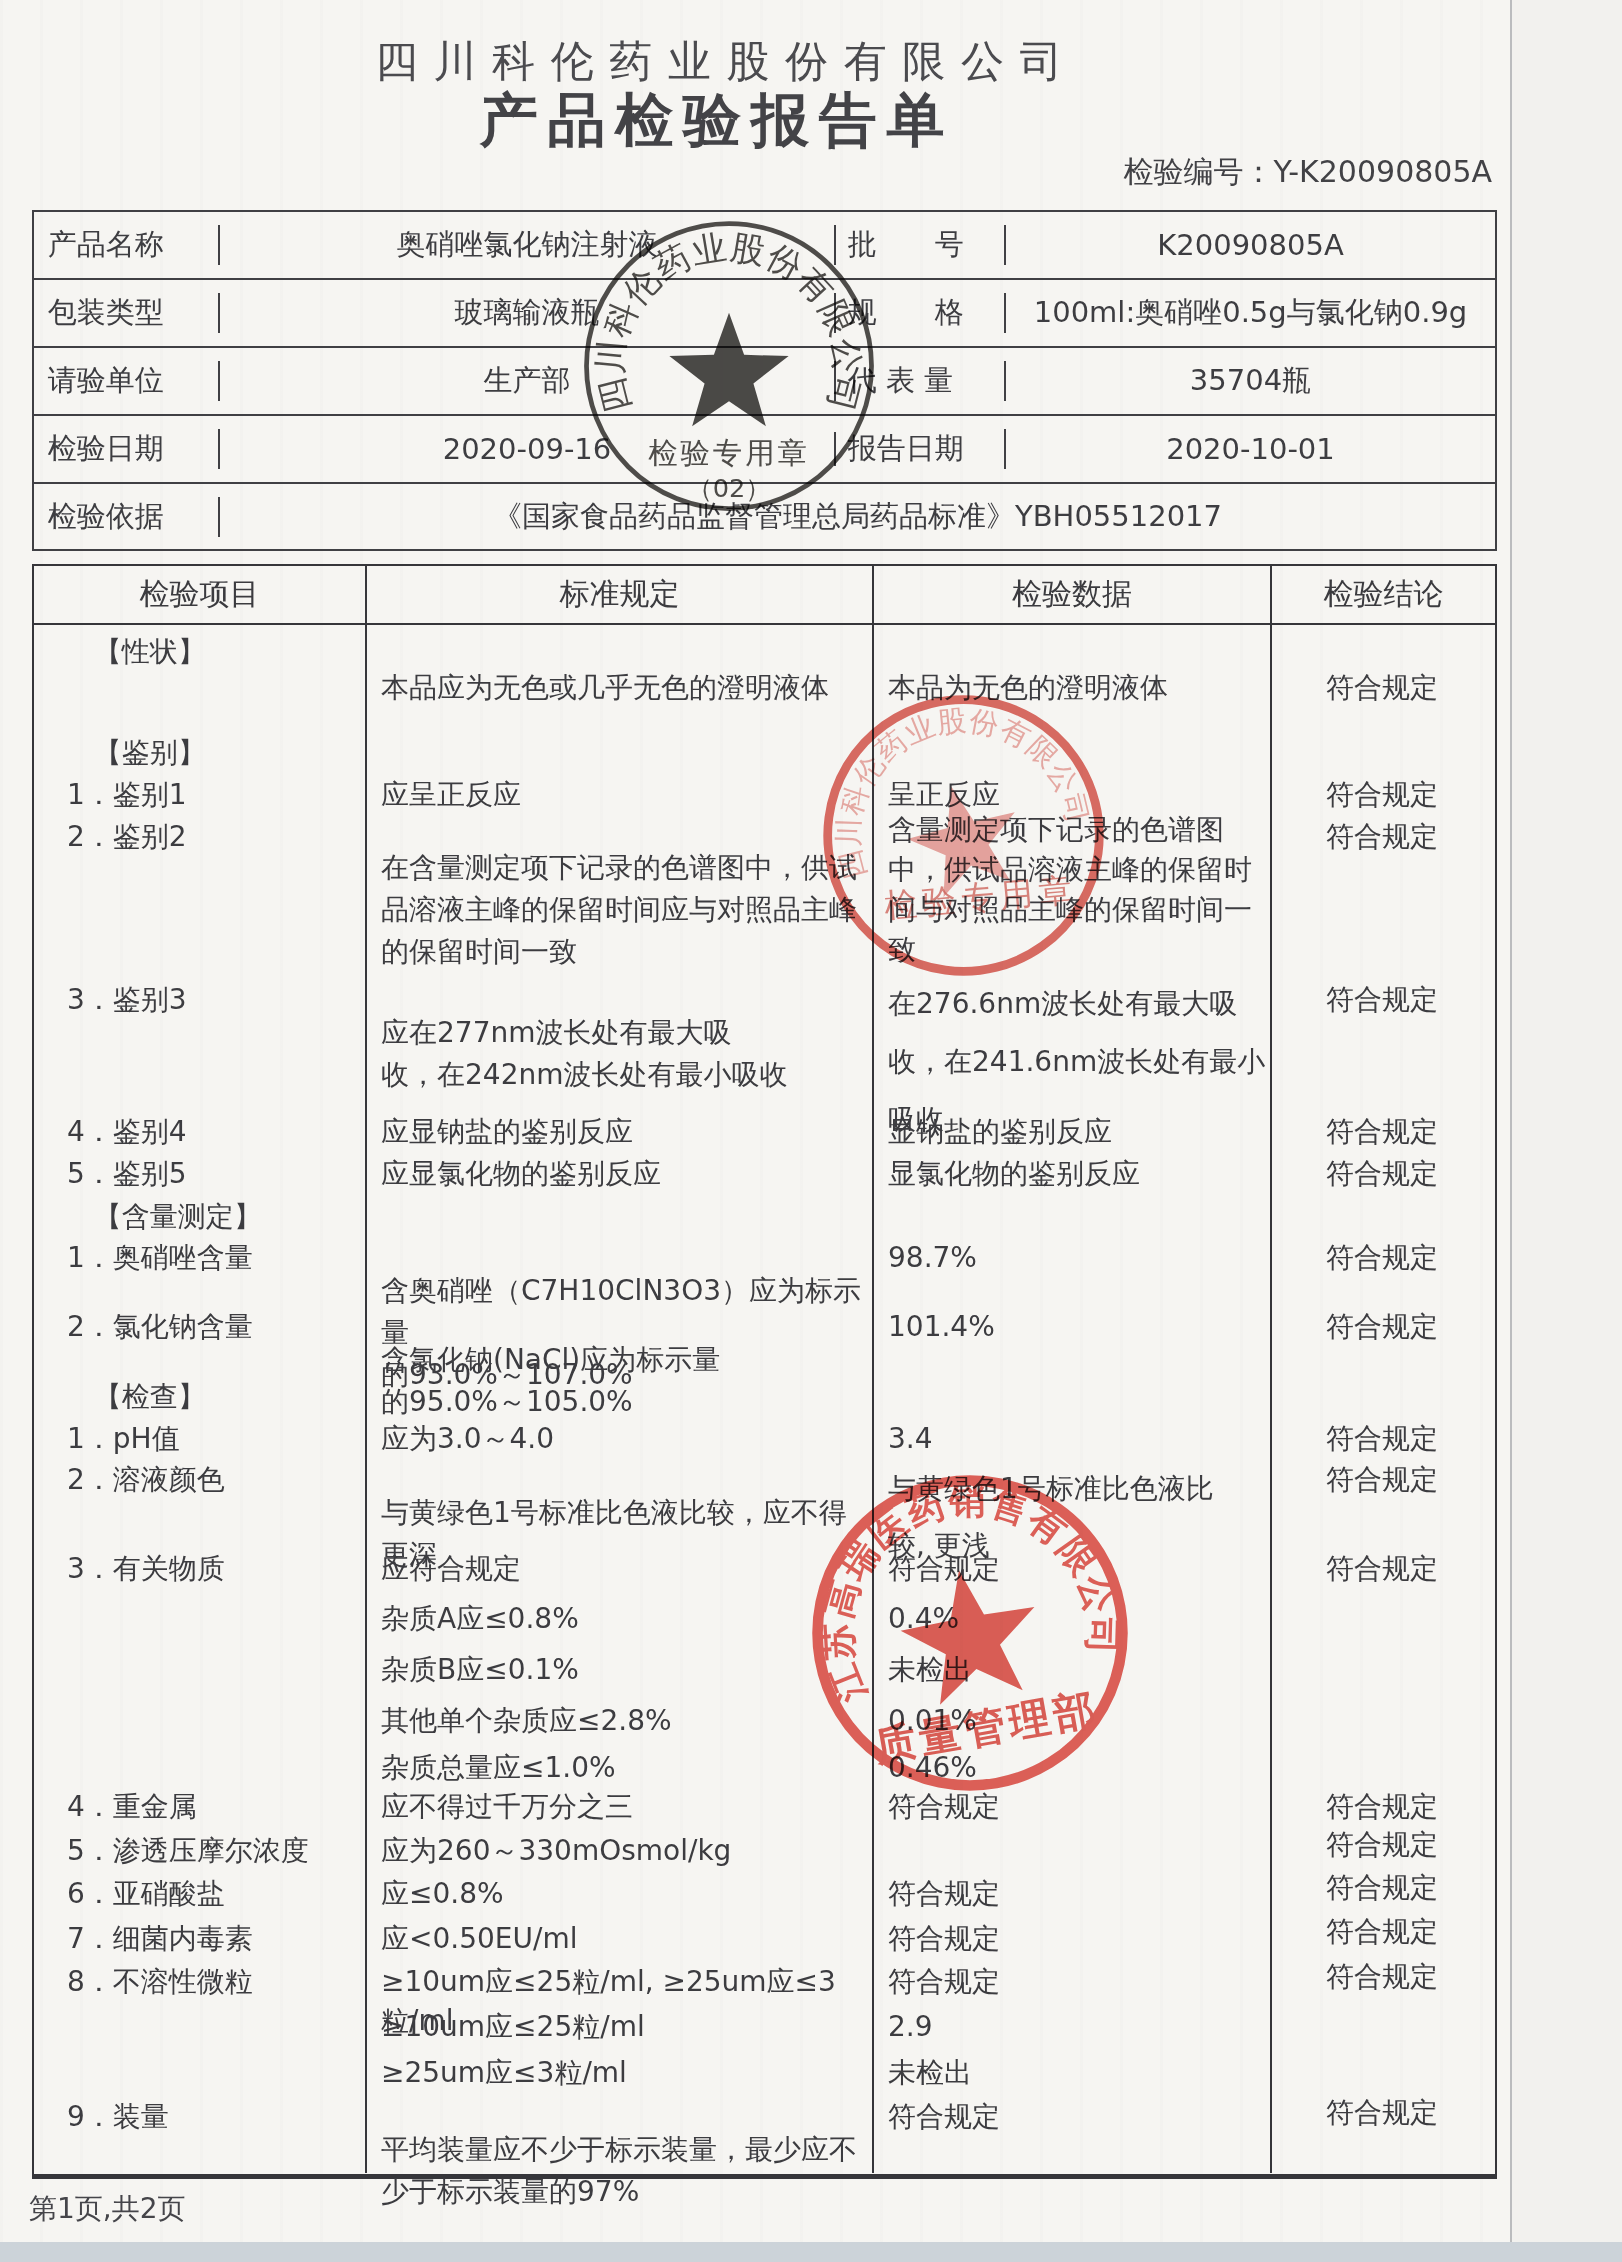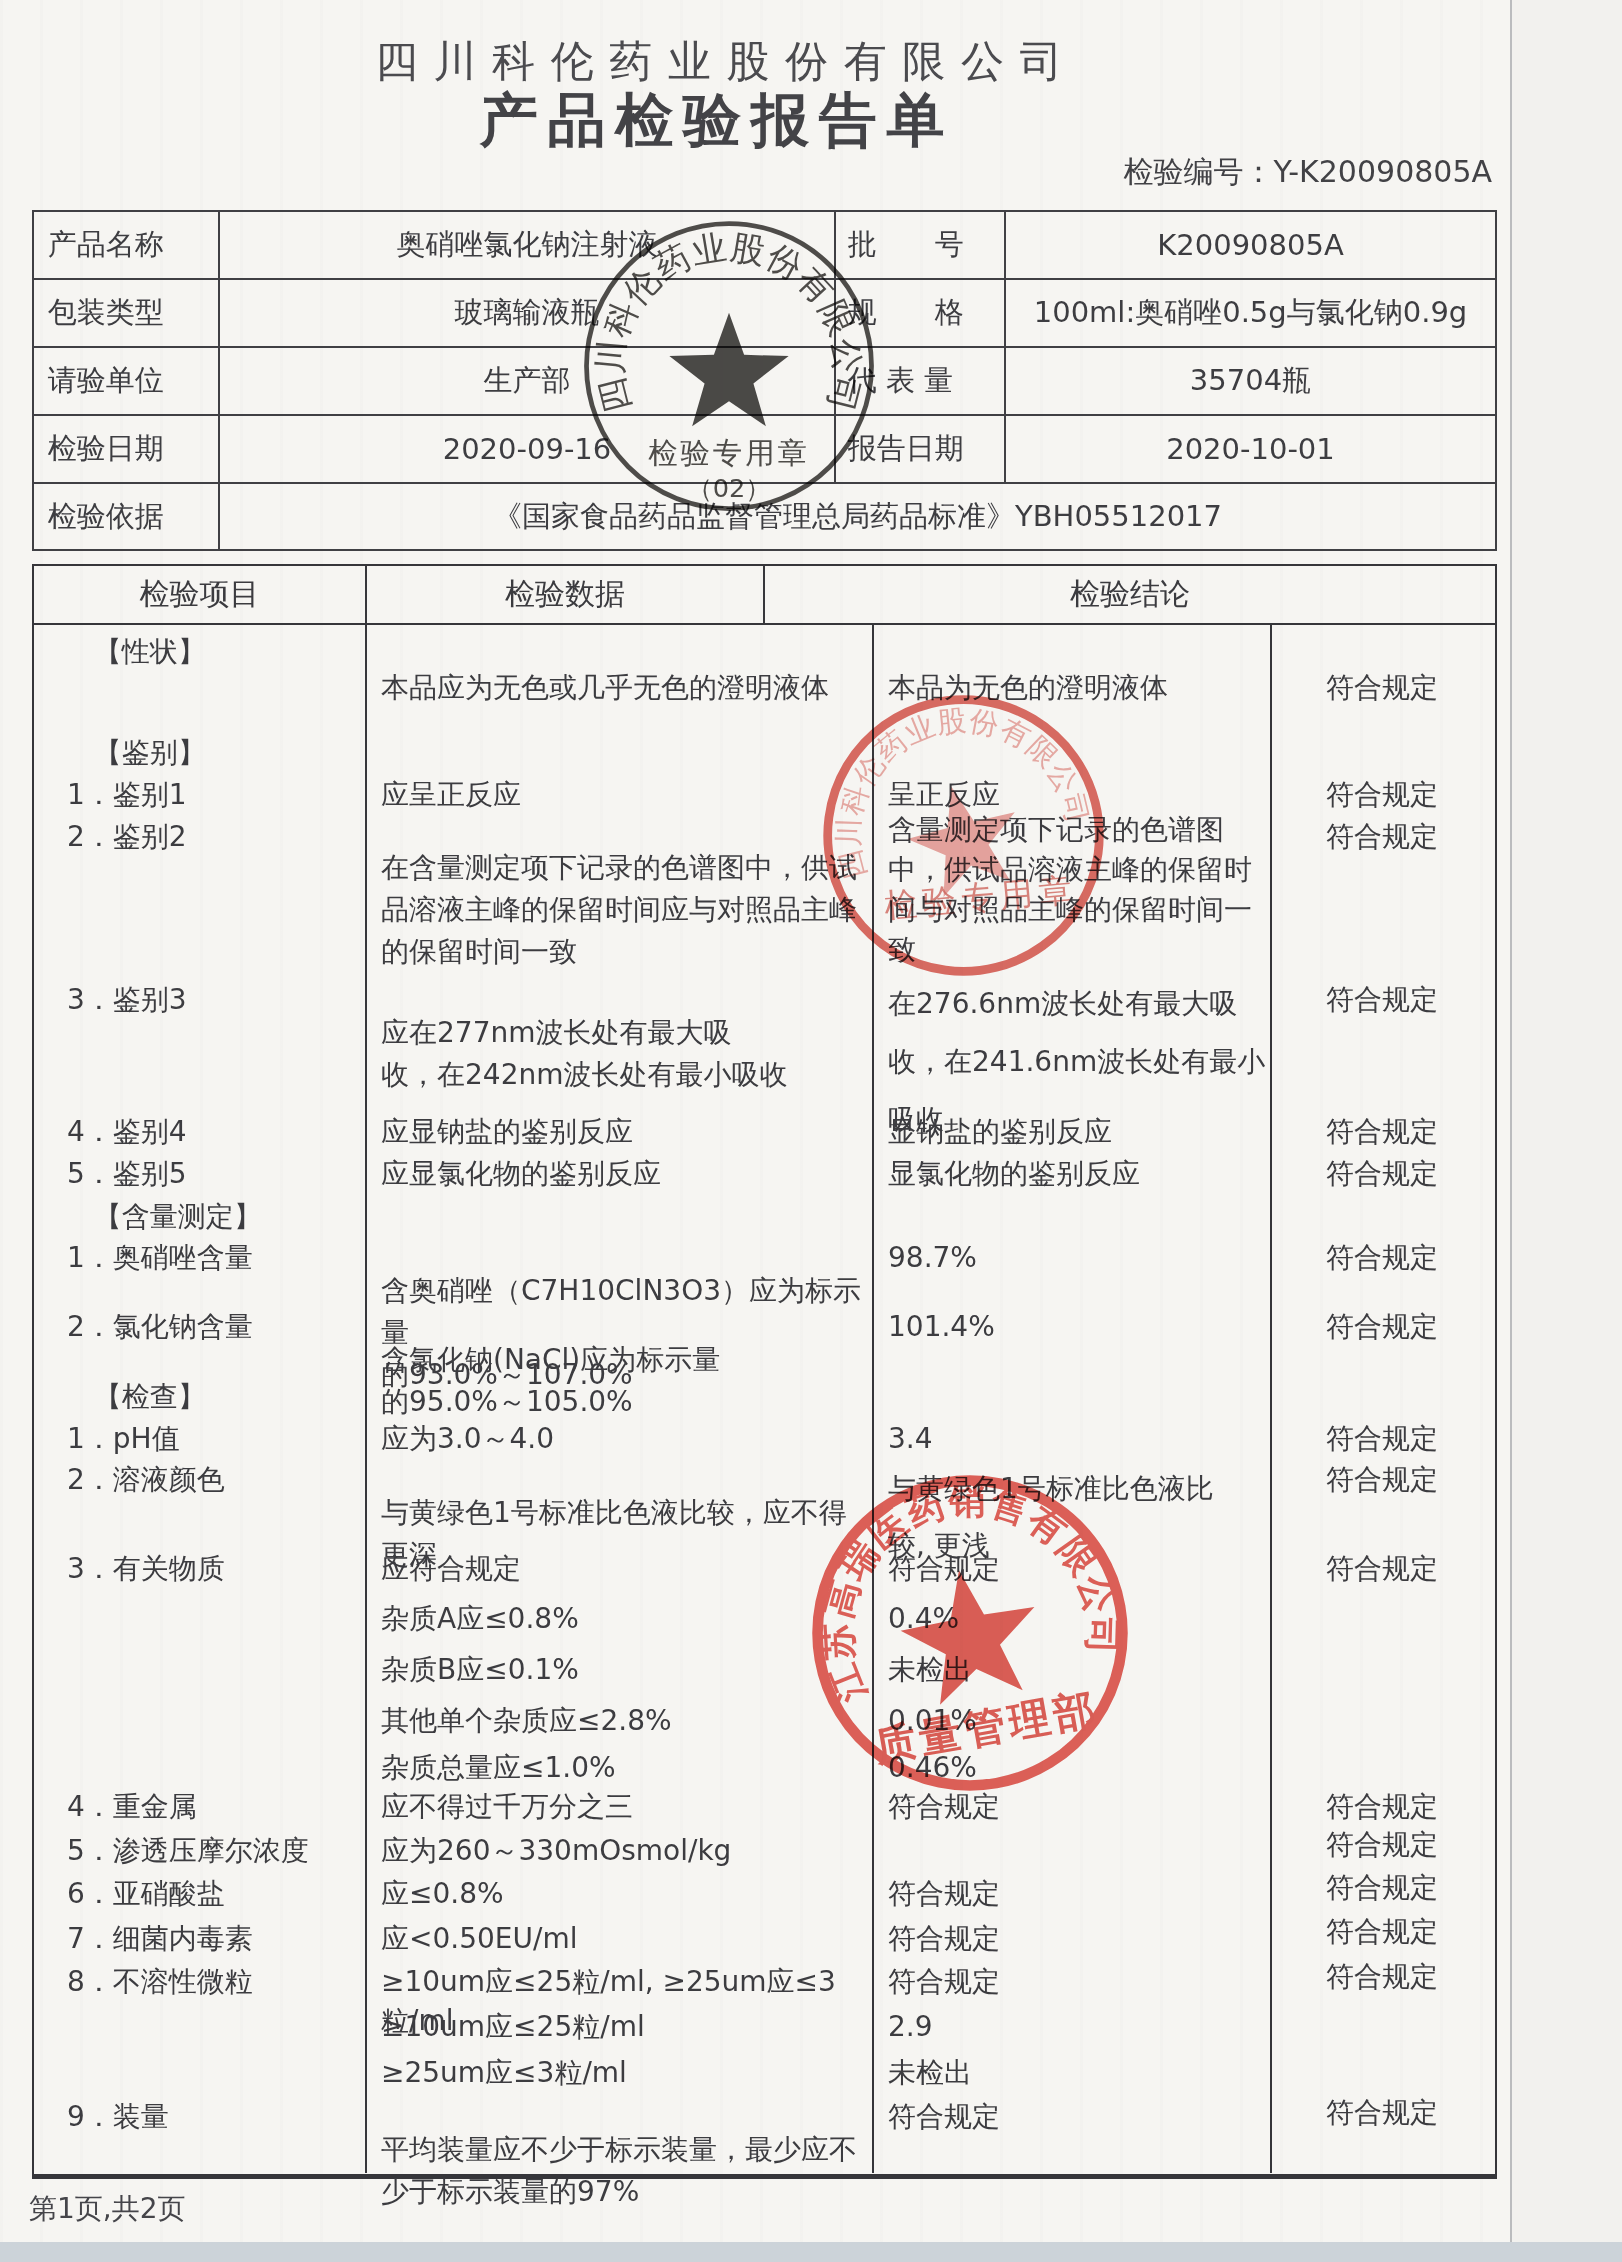--- a/index.html
+++ b/index.html
@@ -12,21 +12,21 @@
 
   .company { position:absolute; top:33px; left:0; width:1453px; text-align:center;
              font-size:43px; letter-spacing:15.6px; color:#4b4b4f; }
   .doc-title { position:absolute; top:82px; left:0; width:1434px; text-align:center;
                font-size:58px; font-weight:bold; letter-spacing:9.8px; color:#434347; }
   .report-no { position:absolute; top:152px; right:131px; font-size:30px; color:#424246; }
 
   
   .info { position:absolute; left:32px; top:210px; width:1465px; height:341px;
           border:2px solid #404044; }
-  .irow { display:flex; height:68px; border-bottom:2px solid #404044; }
+  .irow { display:flex; height:68px; border-bottom:2px solid #404044;align-items:center; }
   .irow:last-child { border-bottom:none; height:66px; }
   .ic { display:flex; align-items:center; font-size:29px; }
   .ic-l1 { width:186px; padding-left:13.7px; border-right:2px solid #404044; }
   .ic-v1 { width:616px; justify-content:center; border-right:2px solid #404044; }
   .ic-l2 { width:170px; padding-left:11.7px; border-right:2px solid #404044; }
   .ic-v2 { flex:1; justify-content:center; }
   .ic-span { flex:1; justify-content:center; }
 
   
   .mt { position:absolute; left:32px; top:564px; width:1465px; height:1615px;
@@ -109,20 +109,21 @@
     </div>
     <div class="irow">
       <div class="ic ic-l1">检验依据</div>
       <div class="ic ic-span">《国家食品药品监督管理总局药品标准》YBH05512017</div>
     </div>
   </div>
 
   <div class="mt">
     <div class="mth">
       <div class="hc1">检验项目</div>
+      <div class="hc2">标准规定</div>
       <div class="hc3">检验数据</div>
       <div class="hc4">检验结论</div>
     </div>
     <div class="mtb">
       <div class="vline v1"></div>
       <div class="vline v2"></div>
       <div class="vline v3"></div>
 
       <div class="ln c1s" style="top:6.8px">【性状】</div>
       <div class="ln c2" style="top:43px">本品应为无色或几乎无色的澄明液体</div>

